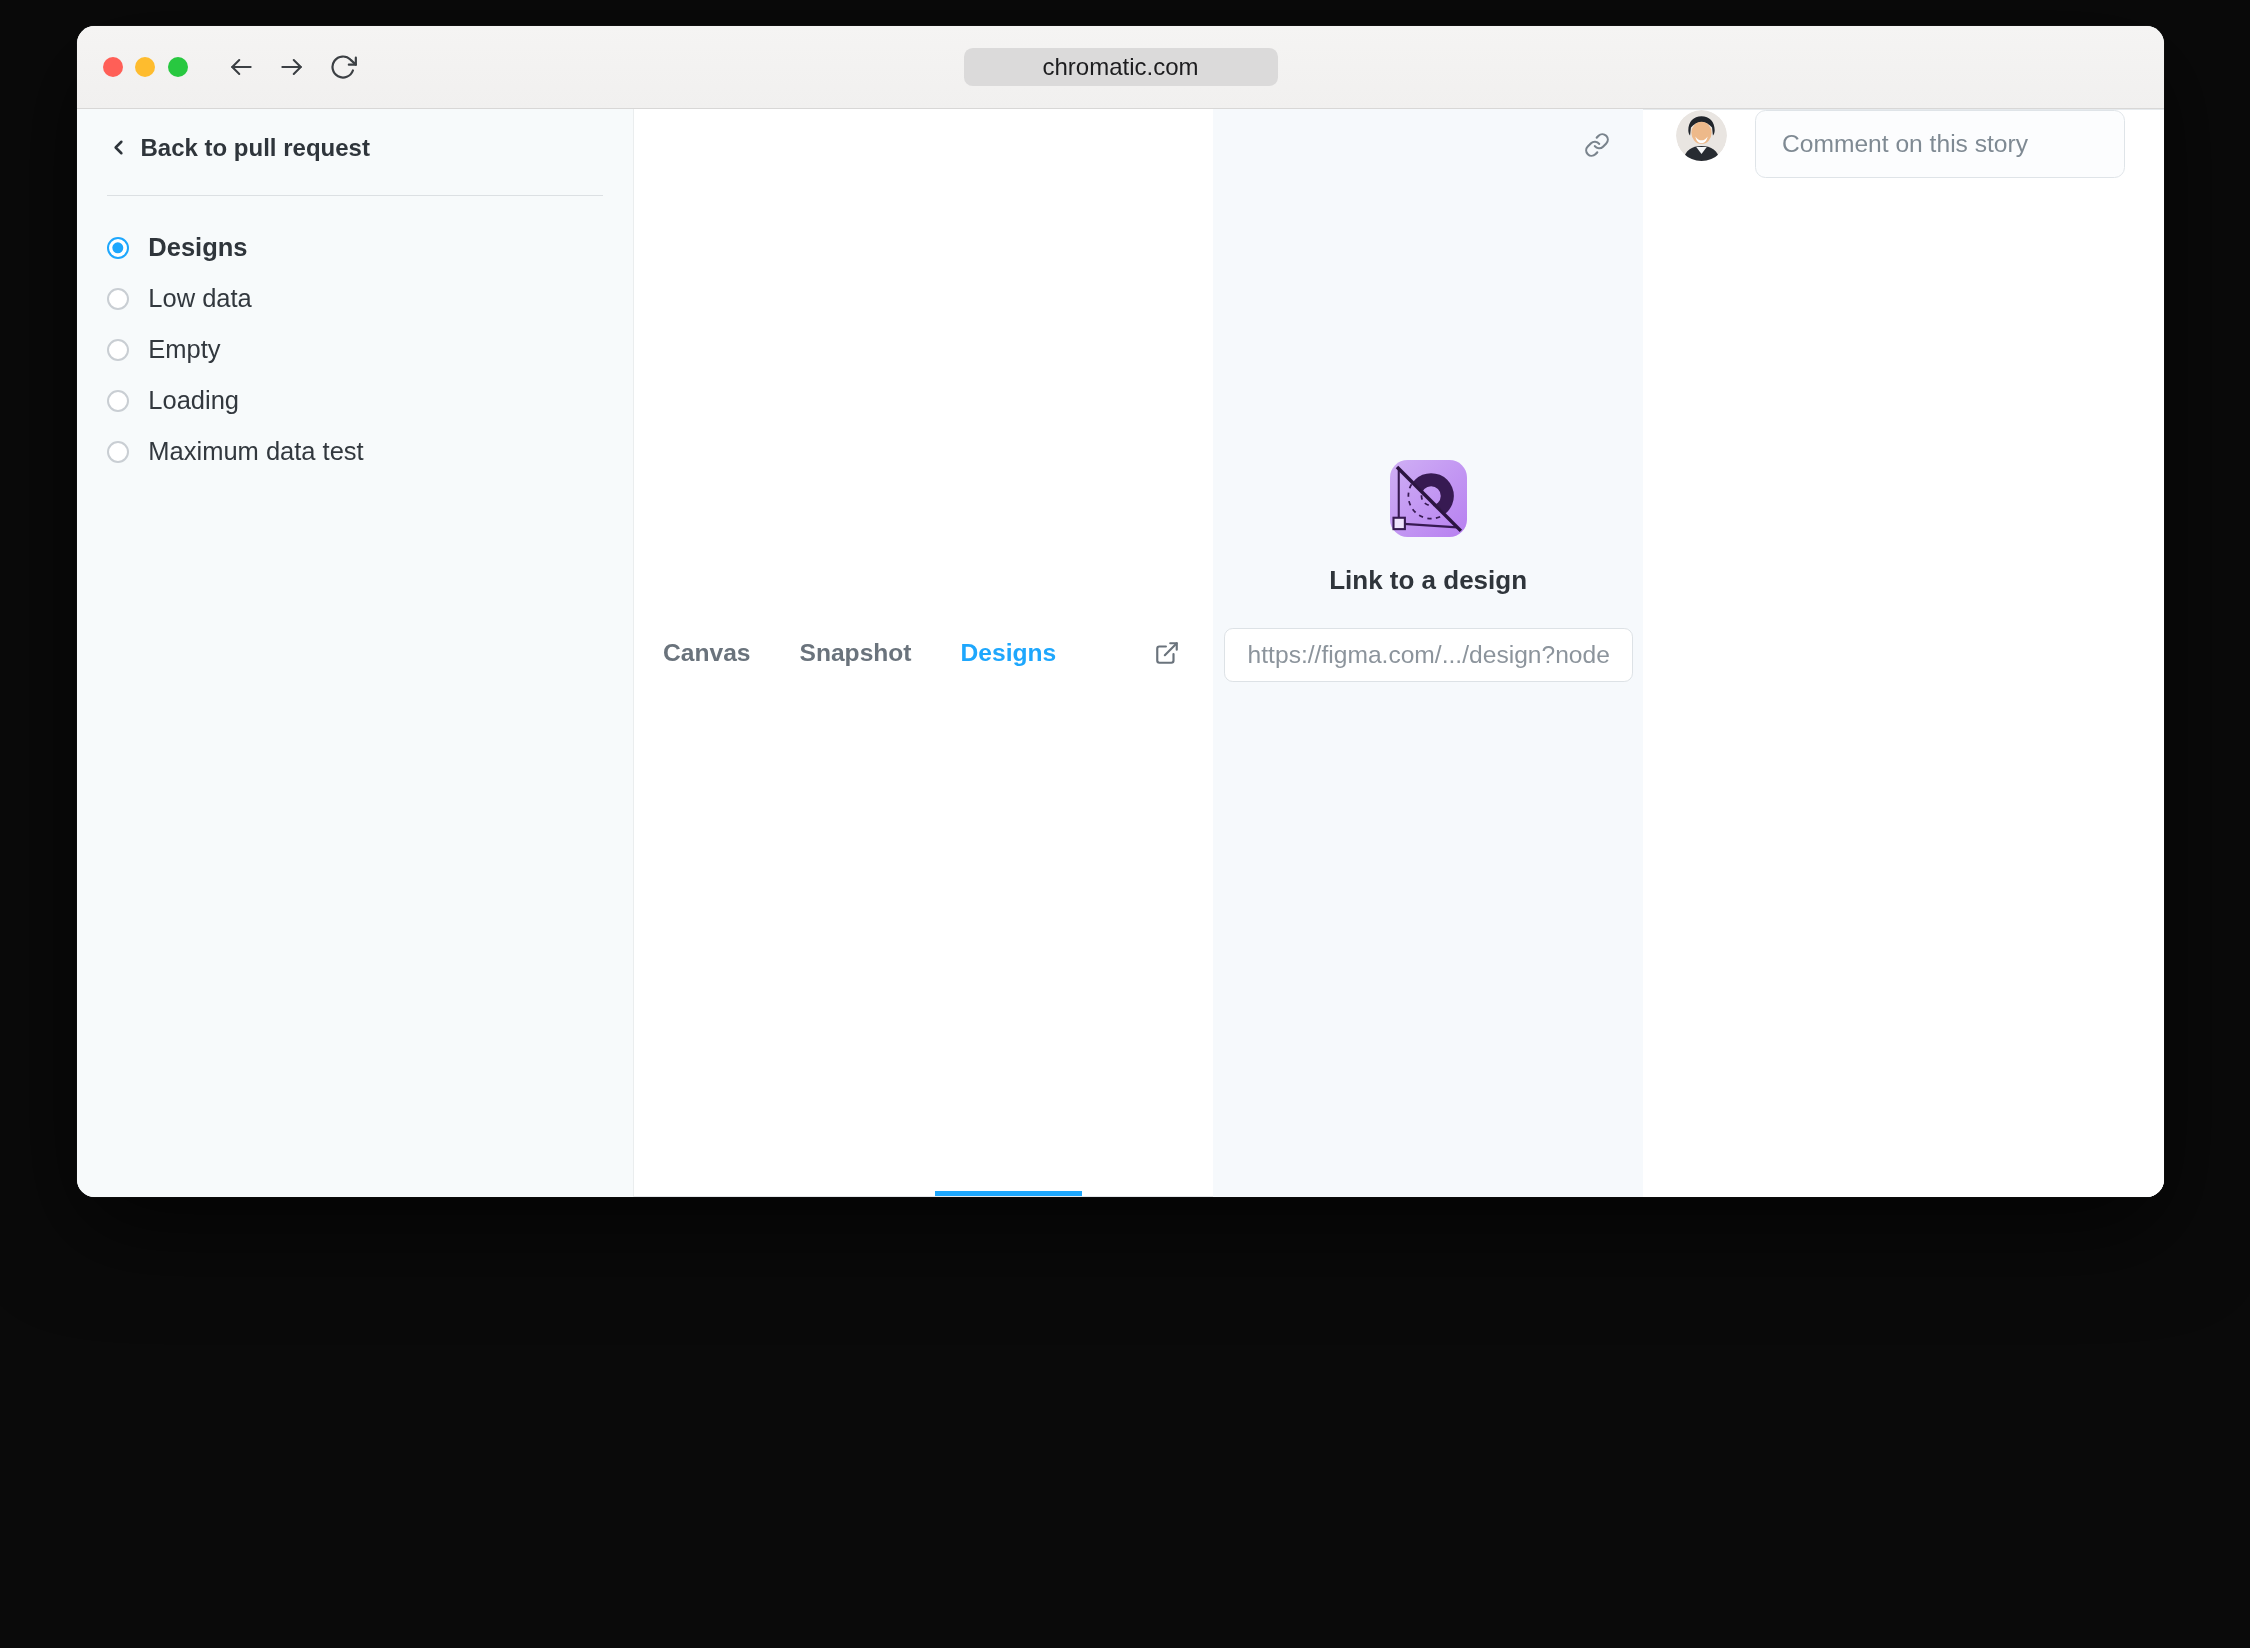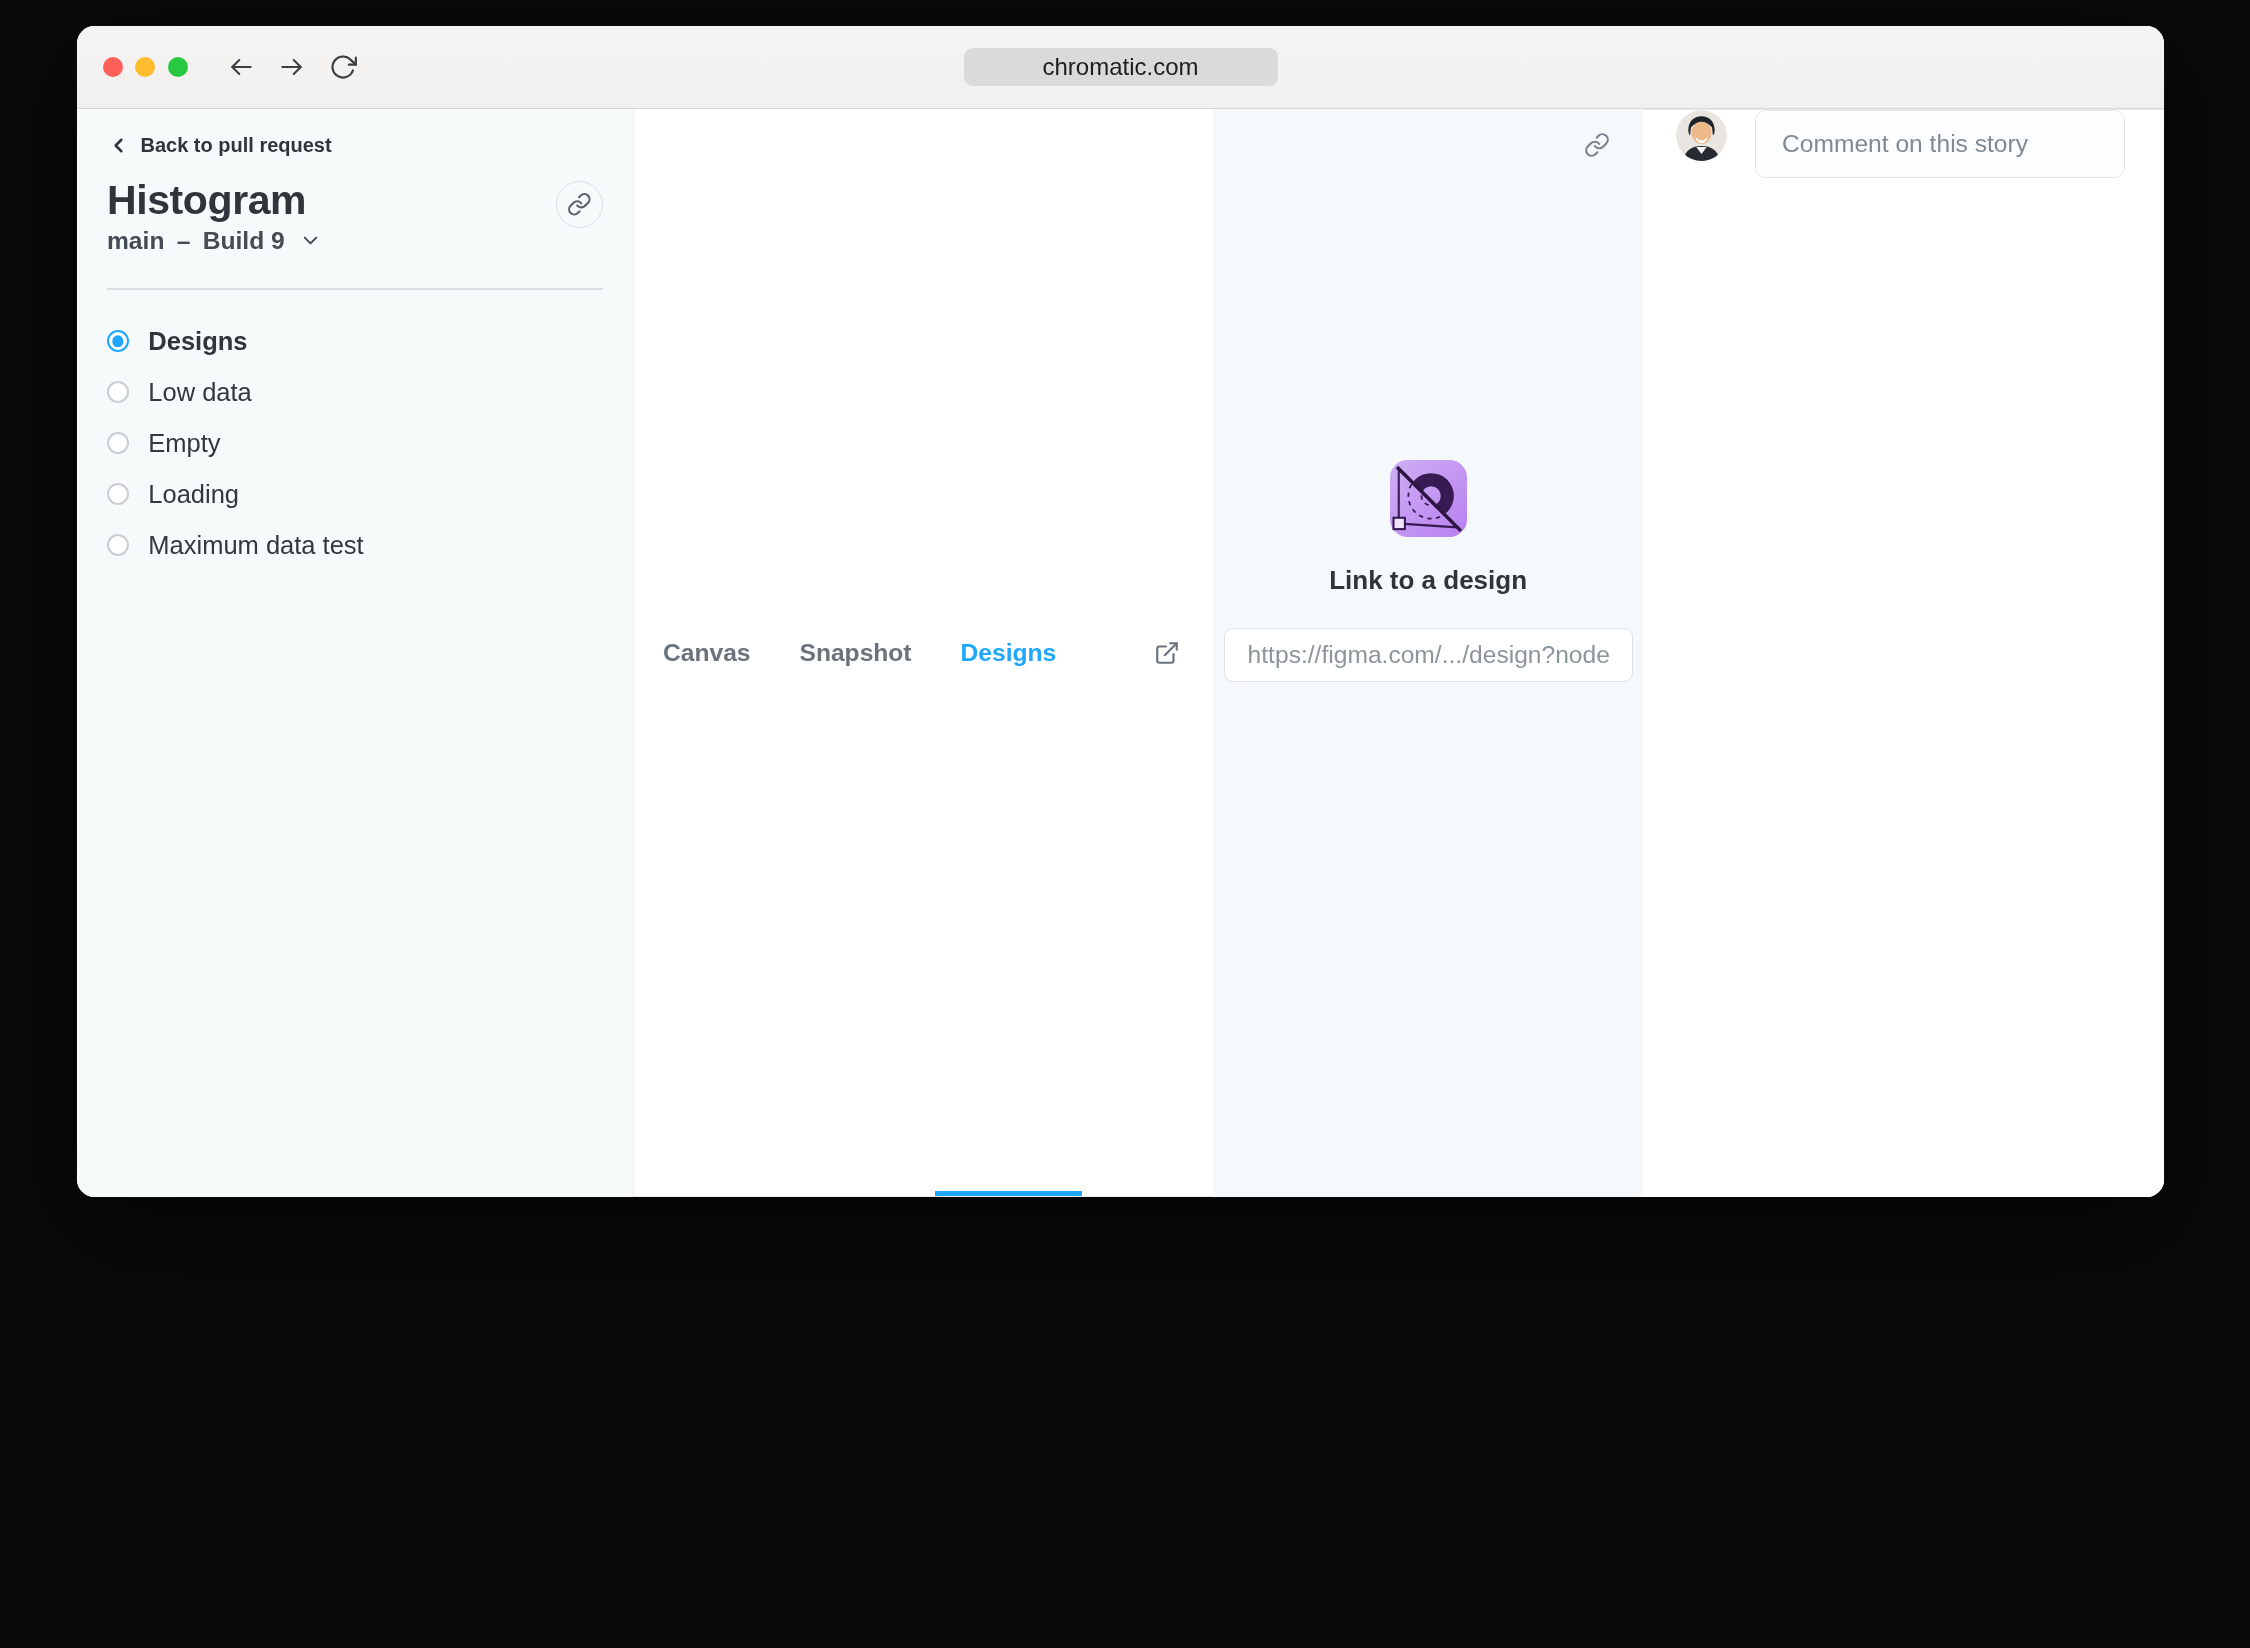--- a/index.html
+++ b/index.html
@@ -36,21 +36,21 @@
     display:flex; align-items:center; justify-content:center;
     font-size:24px; color:#1d1d1f;
   }
   
   .main-row { flex:1; display:flex; min-height:0; }
   .sidebar {
     flex:0 0 557px; background:#F7FAFB; border-right:0.9px solid rgba(0,0,0,.05);
     padding:24.6px 30px 0;
   }
   .back-row { display:flex; align-items:center; gap:10.5px; color:#2F353B;
-    font-size:20px; font-weight:700; cursor:pointer; width:max-content; }
+    font-size:24px; font-weight:700; cursor:pointer; width:max-content; }
   .back-row svg { display:block; }
   .header-row { display:flex; justify-content:space-between; align-items:flex-start; margin-top:21px; }
   .story-title { font-size:41px; font-weight:800; color:#2F353B; letter-spacing:-0.4px; line-height:44px; }
   .subtitle { margin-top:5.3px; display:flex; align-items:center; gap:12.3px;
     font-size:24.6px; font-weight:600; color:#454C53; cursor:pointer; width:max-content; }
   .subtitle svg { display:block; margin-left:1.8px; }
   .link-btn {
     width:47px; height:47px; border-radius:50%; border:1.8px solid #DADFE3;
     background:transparent; display:flex; align-items:center; justify-content:center;
     color:#5A646C; cursor:pointer; margin-top:3.5px;
@@ -144,39 +144,20 @@
   <div class="main-row">
 
     <aside class="sidebar">
       <div class="back-row">
         <svg width="23" height="23" viewBox="0 0 24 24" fill="none" stroke="#2F353B" stroke-width="2.6" stroke-linecap="round" stroke-linejoin="round">
             <polyline points="15 18 9 12 15 6"></polyline>
           </svg>
         <span>Back to pull request</span>
       </div>
 
-      <div class="header-row">
-        <div>
-          <div class="story-title">Histogram</div>
-          <div class="subtitle">
-            <span>main</span>
-            <span>–</span>
-            <span>Build 9</span>
-            <svg width="23" height="23" viewBox="0 0 24 24" fill="none" stroke="#454C53" stroke-width="2.2" stroke-linecap="round" stroke-linejoin="round">
-                <polyline points="6 9 12 15 18 9"></polyline>
-              </svg>
-          </div>
-        </div>
-        <button class="link-btn">
-          <svg width="24.6" height="24.6" viewBox="0 0 24 24" fill="none" stroke="currentColor" stroke-width="2.1" stroke-linecap="round" stroke-linejoin="round">
-              <path d="M10 13a5 5 0 0 0 7.54.54l3-3a5 5 0 0 0-7.07-7.07l-1.72 1.71"></path>
-              <path d="M14 11a5 5 0 0 0-7.54-.54l-3 3a5 5 0 0 0 7.07 7.07l1.71-1.71"></path>
-            </svg>
-        </button>
-      </div>
 
       <hr class="sb-divider">
 
       <div class="story-list">
         <div class="story-row selected">
           <span class="radio"></span>
           <span class="story-label">Designs</span>
         </div>
         <div class="story-row">
           <span class="radio"></span>

